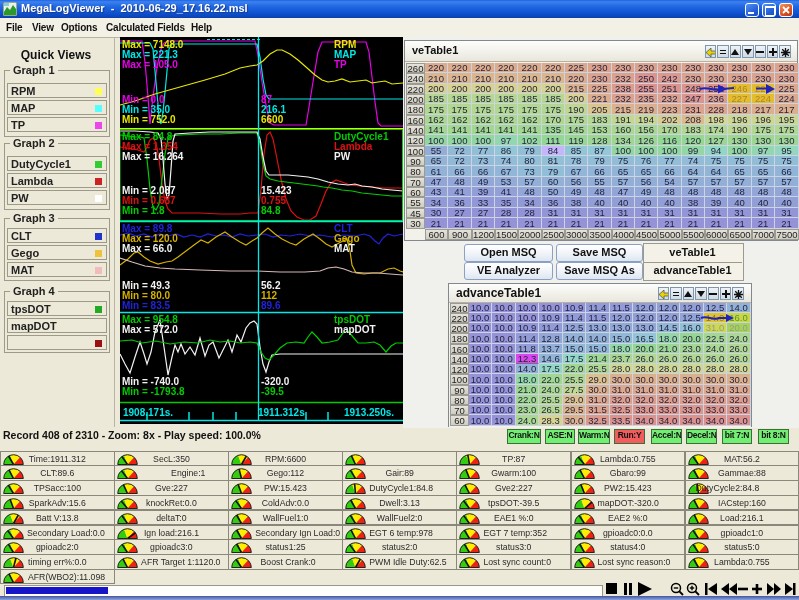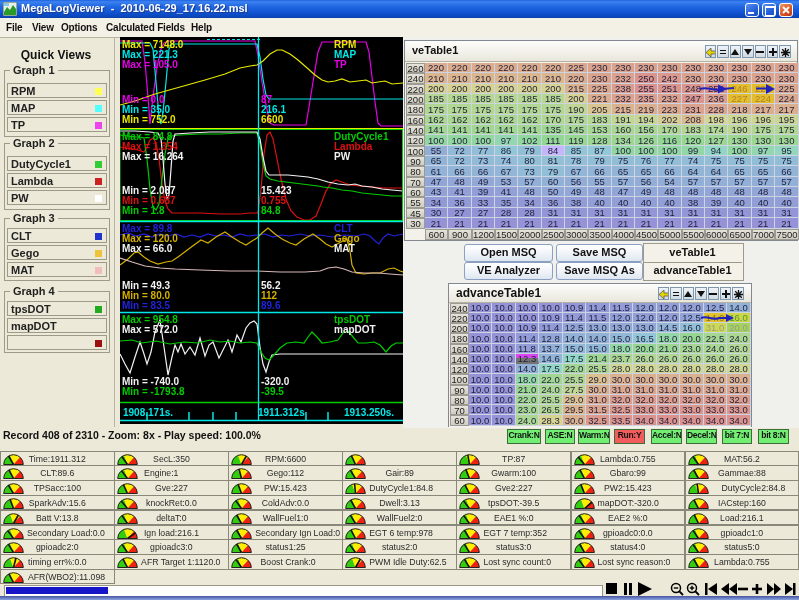--- a/index.html
+++ b/index.html
@@ -560,21 +560,21 @@
 <div style="position:absolute;left:137px;top:60px;width:24px;height:10px;background:#92b8d7;border-right:1px solid #ccd4e2;border-bottom:1px solid #ccd4e2;box-sizing:border-box;font:9.5px 'Liberation Sans',sans-serif;color:#23233c;text-align:center;line-height:10px;">15.0</div>
 <div style="position:absolute;left:161px;top:60px;width:23px;height:10px;background:#92d7a5;border-right:1px solid #ccd4e2;border-bottom:1px solid #ccd4e2;box-sizing:border-box;font:9.5px 'Liberation Sans',sans-serif;color:#23233c;text-align:center;line-height:10px;">18.0</div>
 <div style="position:absolute;left:184px;top:60px;width:24px;height:10px;background:#95d792;border-right:1px solid #ccd4e2;border-bottom:1px solid #ccd4e2;box-sizing:border-box;font:9.5px 'Liberation Sans',sans-serif;color:#23233c;text-align:center;line-height:10px;">20.0</div>
 <div style="position:absolute;left:208px;top:60px;width:23px;height:10px;background:#9cd792;border-right:1px solid #ccd4e2;border-bottom:1px solid #ccd4e2;box-sizing:border-box;font:9.5px 'Liberation Sans',sans-serif;color:#23233c;text-align:center;line-height:10px;">21.0</div>
 <div style="position:absolute;left:231px;top:60px;width:24px;height:10px;background:#a5d792;border-right:1px solid #ccd4e2;border-bottom:1px solid #ccd4e2;box-sizing:border-box;font:9.5px 'Liberation Sans',sans-serif;color:#23233c;text-align:center;line-height:10px;">23.0</div>
 <div style="position:absolute;left:255px;top:60px;width:23px;height:10px;background:#aad792;border-right:1px solid #ccd4e2;border-bottom:1px solid #ccd4e2;box-sizing:border-box;font:9.5px 'Liberation Sans',sans-serif;color:#23233c;text-align:center;line-height:10px;">24.0</div>
 <div style="position:absolute;left:278px;top:60px;width:24px;height:10px;background:#b2d792;border-right:1px solid #ccd4e2;border-bottom:1px solid #ccd4e2;box-sizing:border-box;font:9.5px 'Liberation Sans',sans-serif;color:#23233c;text-align:center;line-height:10px;">26.0</div>
 <div style="position:absolute;left:1px;top:70px;width:19px;height:10px;background:linear-gradient(#e6e3da,#cfccc2);border:1px solid #9b9b93;box-sizing:border-box;font:9.5px 'Liberation Sans',sans-serif;color:#222;text-align:center;line-height:9px;overflow:hidden;">140</div>
 <div style="position:absolute;left:20px;top:70px;width:23px;height:10px;background:#9692d7;border-right:1px solid #ccd4e2;border-bottom:1px solid #ccd4e2;box-sizing:border-box;font:9.5px 'Liberation Sans',sans-serif;color:#23233c;text-align:center;line-height:10px;">10.0</div>
 <div style="position:absolute;left:43px;top:70px;width:24px;height:10px;background:#9692d7;border-right:1px solid #ccd4e2;border-bottom:1px solid #ccd4e2;box-sizing:border-box;font:9.5px 'Liberation Sans',sans-serif;color:#23233c;text-align:center;line-height:10px;">10.0</div>
-<div style="position:absolute;left:67px;top:70px;width:23px;height:10px;background:#d946ef;border-right:1px solid #ccd4e2;border-bottom:6px solid #737373;box-sizing:border-box;font:9.5px 'Liberation Sans',sans-serif;color:#23233c;text-align:center;line-height:10px;">12.3</div>
+<div style="position:absolute;left:67px;top:70px;width:23px;height:10px;background:#d946ef;border-right:1px solid #ccd4e2;border-bottom:1px solid #737373;box-sizing:border-box;font:9.5px 'Liberation Sans',sans-serif;color:#23233c;text-align:center;line-height:10px;">12.3</div>
 <div style="position:absolute;left:90px;top:70px;width:24px;height:10px;background:#92b5d7;border-right:1px solid #ccd4e2;border-bottom:1px solid #ccd4e2;box-sizing:border-box;font:9.5px 'Liberation Sans',sans-serif;color:#23233c;text-align:center;line-height:10px;">14.6</div>
 <div style="position:absolute;left:114px;top:70px;width:23px;height:10px;background:#92d7c5;border-right:1px solid #ccd4e2;border-bottom:1px solid #ccd4e2;box-sizing:border-box;font:9.5px 'Liberation Sans',sans-serif;color:#23233c;text-align:center;line-height:10px;">17.5</div>
 <div style="position:absolute;left:137px;top:70px;width:24px;height:10px;background:#9ed792;border-right:1px solid #ccd4e2;border-bottom:1px solid #ccd4e2;box-sizing:border-box;font:9.5px 'Liberation Sans',sans-serif;color:#23233c;text-align:center;line-height:10px;">21.4</div>
 <div style="position:absolute;left:161px;top:70px;width:23px;height:10px;background:#a9d792;border-right:1px solid #ccd4e2;border-bottom:1px solid #ccd4e2;box-sizing:border-box;font:9.5px 'Liberation Sans',sans-serif;color:#23233c;text-align:center;line-height:10px;">23.7</div>
 <div style="position:absolute;left:184px;top:70px;width:24px;height:10px;background:#b2d792;border-right:1px solid #ccd4e2;border-bottom:1px solid #ccd4e2;box-sizing:border-box;font:9.5px 'Liberation Sans',sans-serif;color:#23233c;text-align:center;line-height:10px;">26.0</div>
 <div style="position:absolute;left:208px;top:70px;width:23px;height:10px;background:#b2d792;border-right:1px solid #ccd4e2;border-bottom:1px solid #ccd4e2;box-sizing:border-box;font:9.5px 'Liberation Sans',sans-serif;color:#23233c;text-align:center;line-height:10px;">26.0</div>
 <div style="position:absolute;left:231px;top:70px;width:24px;height:10px;background:#b2d792;border-right:1px solid #ccd4e2;border-bottom:1px solid #ccd4e2;box-sizing:border-box;font:9.5px 'Liberation Sans',sans-serif;color:#23233c;text-align:center;line-height:10px;">26.0</div>
 <div style="position:absolute;left:255px;top:70px;width:23px;height:10px;background:#b2d792;border-right:1px solid #ccd4e2;border-bottom:1px solid #ccd4e2;box-sizing:border-box;font:9.5px 'Liberation Sans',sans-serif;color:#23233c;text-align:center;line-height:10px;">26.0</div>
 <div style="position:absolute;left:278px;top:70px;width:24px;height:10px;background:#b2d792;border-right:1px solid #ccd4e2;border-bottom:1px solid #ccd4e2;box-sizing:border-box;font:9.5px 'Liberation Sans',sans-serif;color:#23233c;text-align:center;line-height:10px;">26.0</div>
 <div style="position:absolute;left:1px;top:80px;width:19px;height:10px;background:linear-gradient(#e6e3da,#cfccc2);border:1px solid #9b9b93;box-sizing:border-box;font:9.5px 'Liberation Sans',sans-serif;color:#222;text-align:center;line-height:9px;overflow:hidden;">120</div>
@@ -750,21 +750,21 @@
     <span class="gt" style="left:39.2px;">CLT:89.6</span>
   </div>
 <div class="gc" style="left:114.1px;top:465.3px;width:112.6px;">
     <span class="gi"><svg width="22" height="13" viewBox="0 0 22 13">
         <path d="M10.5,11.5 L0.7,11.5 A9.8,9.8 0 0 1 7.1,2.3 Z" fill="#33cc11"></path>
         <path d="M10.5,11.5 L7.1,2.3 A9.8,9.8 0 0 1 17.1,4.2 Z" fill="#ffee00"></path>
         <path d="M10.5,11.5 L17.1,4.2 A9.8,9.8 0 0 1 20.3,11.5 Z" fill="#ee2211"></path>
         <path d="M10.5,11.5 L0.7,11.5 A9.8,9.8 0 0 1 20.3,11.5 Z" fill="none" stroke="#222" stroke-width="1"></path>
         <line x1="10.5" y1="11.5" x2="4.5" y2="3.8" stroke="#111" stroke-width="1.6"></line>
       </svg></span>
-    <span class="gt" style="left:29px;">Engine:1</span>
+    <span class="gt" style="left:56px;">Engine:1</span>
   </div>
 <div class="gc" style="left:228.2px;top:465.3px;width:112.6px;">
     <span class="gi"><svg width="22" height="13" viewBox="0 0 22 13">
         <path d="M10.5,11.5 L0.7,11.5 A9.8,9.8 0 0 1 7.1,2.3 Z" fill="#33cc11"></path>
         <path d="M10.5,11.5 L7.1,2.3 A9.8,9.8 0 0 1 17.1,4.2 Z" fill="#ffee00"></path>
         <path d="M10.5,11.5 L17.1,4.2 A9.8,9.8 0 0 1 20.3,11.5 Z" fill="#ee2211"></path>
         <path d="M10.5,11.5 L0.7,11.5 A9.8,9.8 0 0 1 20.3,11.5 Z" fill="none" stroke="#222" stroke-width="1"></path>
         <line x1="10.5" y1="11.5" x2="8.0" y2="2.0" stroke="#111" stroke-width="1.6"></line>
       </svg></span>
     <span class="gt" style="left:37.5px;">Gego:112</span>
@@ -870,21 +870,21 @@
     <span class="gt" style="left:32.4px;">PW2:15.423</span>
   </div>
 <div class="gc" style="left:684.6px;top:480.1px;width:112.6px;">
     <span class="gi"><svg width="22" height="13" viewBox="0 0 22 13">
         <path d="M10.5,11.5 L0.7,11.5 A9.8,9.8 0 0 1 7.1,2.3 Z" fill="#33cc11"></path>
         <path d="M10.5,11.5 L7.1,2.3 A9.8,9.8 0 0 1 17.1,4.2 Z" fill="#ffee00"></path>
         <path d="M10.5,11.5 L17.1,4.2 A9.8,9.8 0 0 1 20.3,11.5 Z" fill="#ee2211"></path>
         <path d="M10.5,11.5 L0.7,11.5 A9.8,9.8 0 0 1 20.3,11.5 Z" fill="none" stroke="#222" stroke-width="1"></path>
         <line x1="10.5" y1="11.5" x2="9.1" y2="1.8" stroke="#111" stroke-width="1.6"></line>
       </svg></span>
-    <span class="gt" style="left:36px;">DutyCycle2:84.8</span>
+    <span class="gt" style="left:10px;">DutyCycle2:84.8</span>
   </div>
 <div class="gc" style="left:0.0px;top:494.9px;width:112.6px;">
     <span class="gi"><svg width="22" height="13" viewBox="0 0 22 13">
         <path d="M10.5,11.5 L0.7,11.5 A9.8,9.8 0 0 1 7.1,2.3 Z" fill="#33cc11"></path>
         <path d="M10.5,11.5 L7.1,2.3 A9.8,9.8 0 0 1 17.1,4.2 Z" fill="#ffee00"></path>
         <path d="M10.5,11.5 L17.1,4.2 A9.8,9.8 0 0 1 20.3,11.5 Z" fill="#ee2211"></path>
         <path d="M10.5,11.5 L0.7,11.5 A9.8,9.8 0 0 1 20.3,11.5 Z" fill="none" stroke="#222" stroke-width="1"></path>
         <line x1="10.5" y1="11.5" x2="7.1" y2="2.3" stroke="#111" stroke-width="1.6"></line>
       </svg></span>
     <span class="gt" style="left:27.8px;">SparkAdv:15.6</span>

